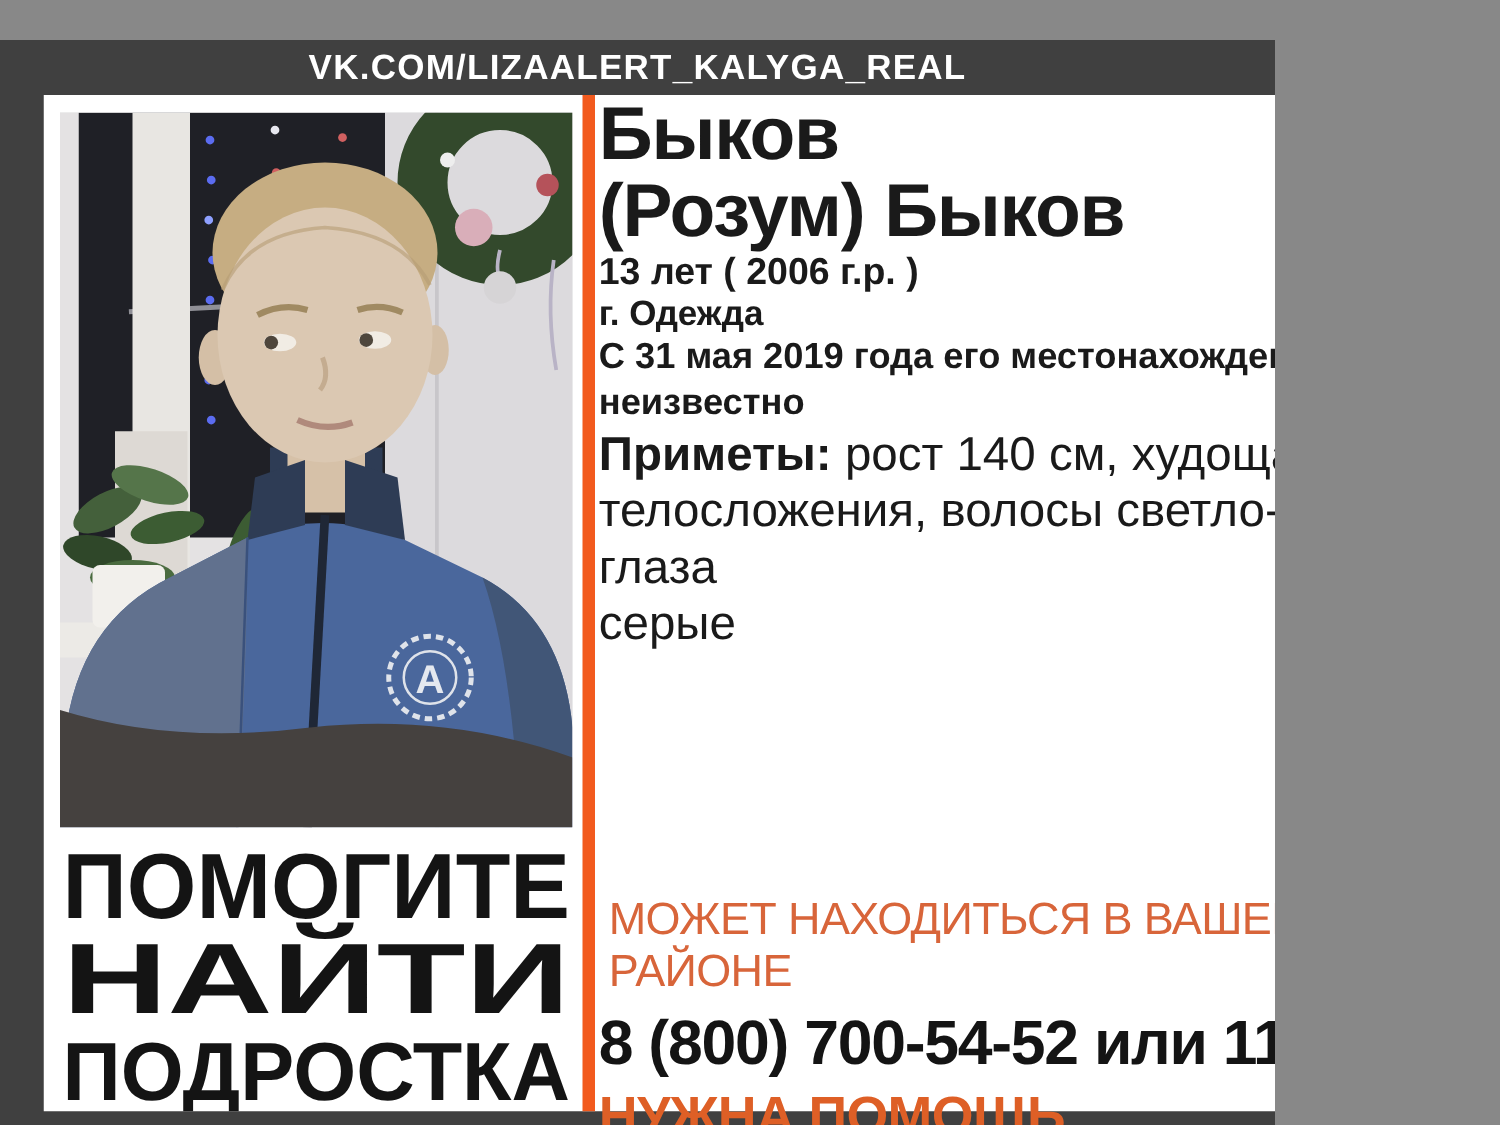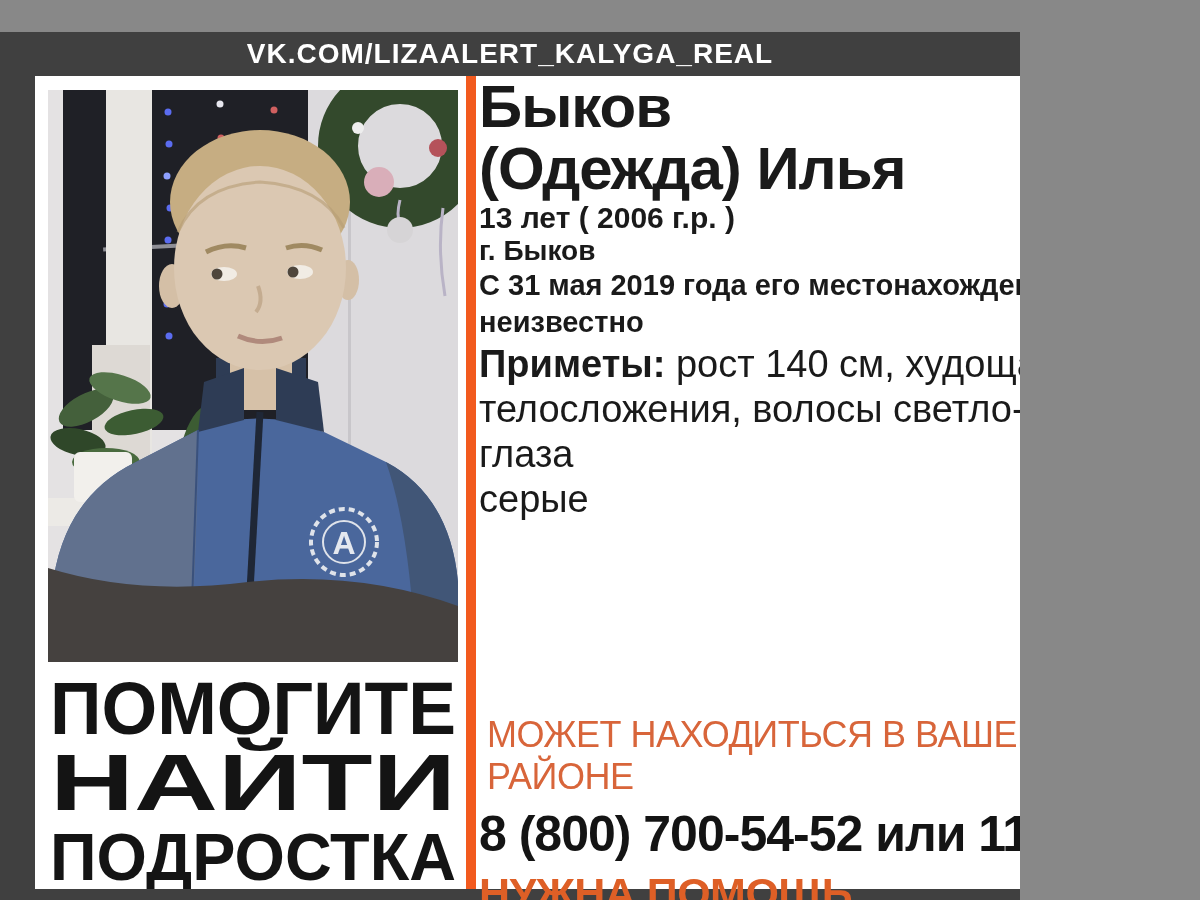--- a/index.html
+++ b/index.html
@@ -168,23 +168,23 @@
     <svg class="headline" viewBox="0 0 410 221" xmlns="http://www.w3.org/2000/svg">
       <text x="2" y="66" font-size="74" textLength="406" lengthAdjust="spacingAndGlyphs">ПОМОГИТЕ</text>
       <text x="2" y="142" font-size="80" textLength="406" lengthAdjust="spacingAndGlyphs">НАЙТИ</text>
       <text x="2" y="212" font-size="66" textLength="406" lengthAdjust="spacingAndGlyphs">ПОДРОСТКА</text>
     </svg>
 
     <div class="divider"></div>
 
     <div class="right-col">
       <h1 class="surname">Быков</h1>
-      <h1 class="given-names">(Одежда) Илья</h1>
+      <h1 class="given-names">(Розум) Быков</h1>
       <p class="age">13 лет ( 2006 г.р. )</p>
-      <p class="city">г. Быков</p>
+      <p class="city">г. Одежда</p>
       <p class="missing">С 31 мая 2019 года его местонахождение
 неизвестно</p>
       <p class="para"><b>Приметы:</b><span> рост 140 см, худощавого
 телосложения, волосы светло-русые, глаза
 серые</span></p>
 
       <div class="alert-block">
         <div class="may-be">МОЖЕТ НАХОДИТЬСЯ В ВАШЕМ РАЙОНЕ</div>
         <div class="phone">8 (800) 700-54-52 или 112</div>
         <div class="volunteers">НУЖНА ПОМОЩЬ ДОБРОВОЛЬЦЕВ</div>

